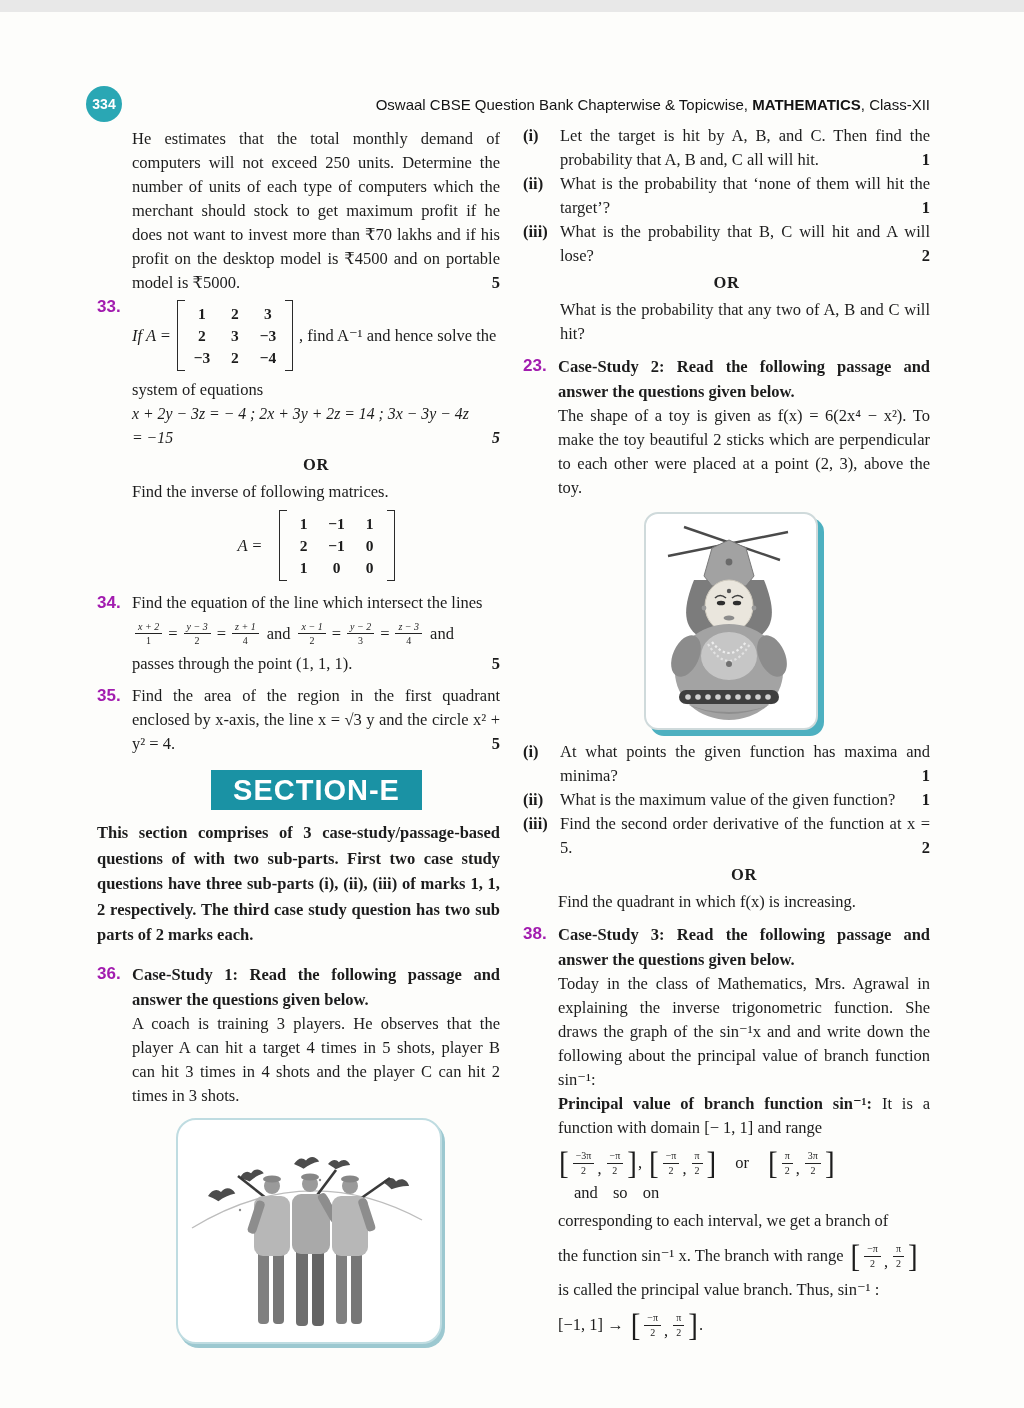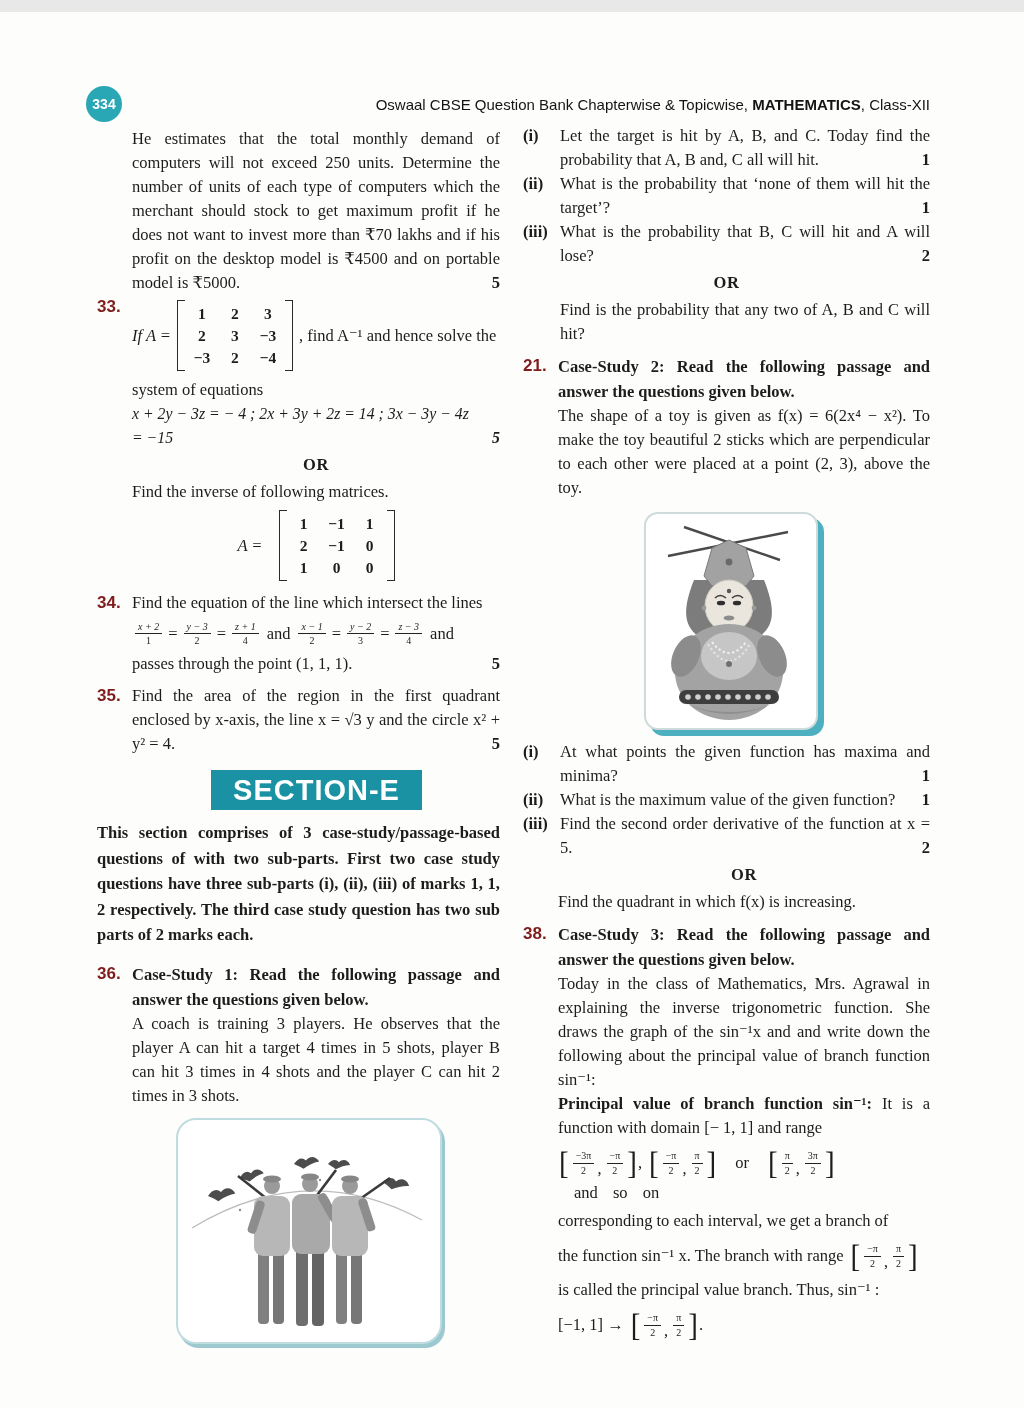--- a/index.html
+++ b/index.html
@@ -10,21 +10,21 @@
   .badge{position:absolute;left:86px;top:74px;width:36px;height:36px;border-radius:50%;
          background:#2aa7b4;color:#fff;display:flex;align-items:center;justify-content:center;
          font:bold 14px "Liberation Sans",sans-serif;}
   .htitle{position:absolute;top:84px;right:94px;font:15px "Liberation Sans",sans-serif;color:#141414;}
   .htitle b{font-weight:bold;}
   
   .col{position:absolute;top:115px;font-size:16.5px;line-height:24px;}
   .col-left{left:97px;width:403px;}
   .col-right{left:523px;top:112px;width:407px;}
   .qrow{display:flex;align-items:flex-start;}
-  .qnum{width:35px;flex:none;font:bold 17px/24px "Liberation Sans",sans-serif;color:#7f1d1d;}
+  .qnum{width:35px;flex:none;font:bold 17px/24px "Liberation Sans",sans-serif;color:#a21caf;}
   .qbody{flex:1;min-width:0;}
   .jp{margin:0;text-align:justify;}
   .bold{font-weight:bold;}
   .marks{float:right;font-weight:bold;margin-left:8px;}
   .orline{text-align:center;font-weight:bold;letter-spacing:0.6px;margin:3px 0;}
   
   .part{display:flex;align-items:flex-start;}
   .plabel{width:37px;flex:none;font-weight:bold;}
   .ptext{flex:1;min-width:0;text-align:justify;}
   
@@ -242,39 +242,39 @@
           </svg>
         </div>
       </div>
     </div>
   </div>
 
   <div class="col col-right">
 
     <div class="part">
       <span class="plabel">(i)</span>
-      <div class="ptext"><span>Let the target is hit by A, B, and C. Today find the probability that A, B and, C all will hit.</span><span class="marks">1</span></div>
+      <div class="ptext"><span>Let the target is hit by A, B, and C. Then find the probability that A, B and, C all will hit.</span><span class="marks">1</span></div>
     </div>
     <div class="part">
       <span class="plabel">(ii)</span>
       <div class="ptext"><span>What is the probability that ‘none of them will hit the target’?</span><span class="marks">1</span></div>
     </div>
     <div class="part">
       <span class="plabel">(iii)</span>
       <div class="ptext"><span>What is the probability that B, C will hit and A will lose?</span><span class="marks">2</span></div>
     </div>
     <div class="orline">OR</div>
     <div class="part">
       <span class="plabel"></span>
-      <div class="ptext">Find is the probability that any two of A, B and C will hit?</div>
+      <div class="ptext">What is the probability that any two of A, B and C will hit?</div>
     </div>
 
     <div class="sp8"></div>
     <div class="qrow">
-      <span class="qnum">21.</span>
+      <span class="qnum">23.</span>
       <div class="qbody">
         <p class="jp bold" style="line-height:25px;">Case-Study 2: Read the following passage and answer the questions given below.</p>
         <p class="jp">The shape of a toy is given as f(x) = 6(2x⁴ − x²). To make the toy beautiful 2 sticks which are perpendicular to each other were placed at a point (2, 3), above the toy.</p>
 
         <div class="photo-card card-toy">
           <svg width="166" height="210" viewBox="0 0 166 210">
             <g stroke="#4a4a4a" stroke-width="2.4">
               <line x1="22" y1="42" x2="142" y2="18"></line>
               <line x1="38" y1="13" x2="134" y2="46"></line>
             </g>

